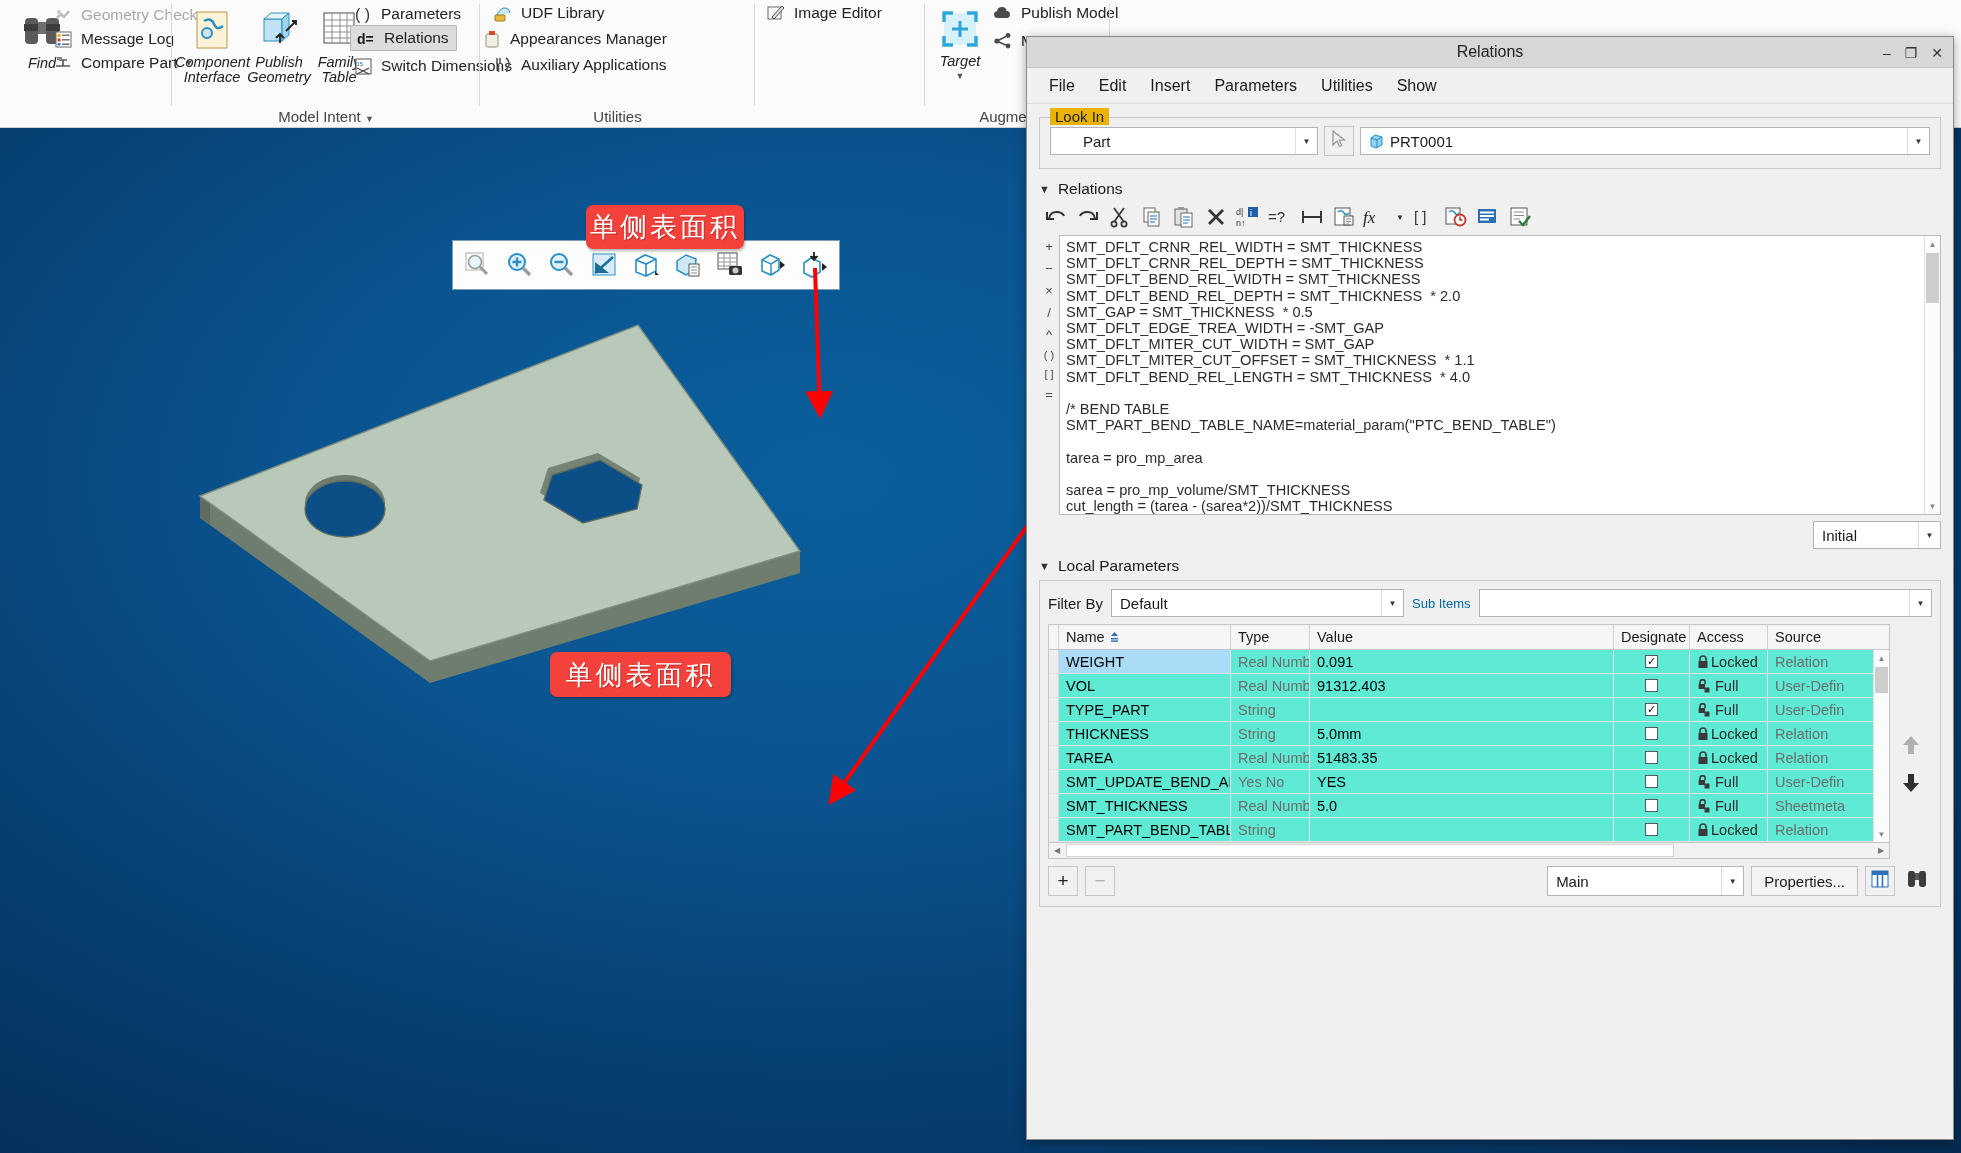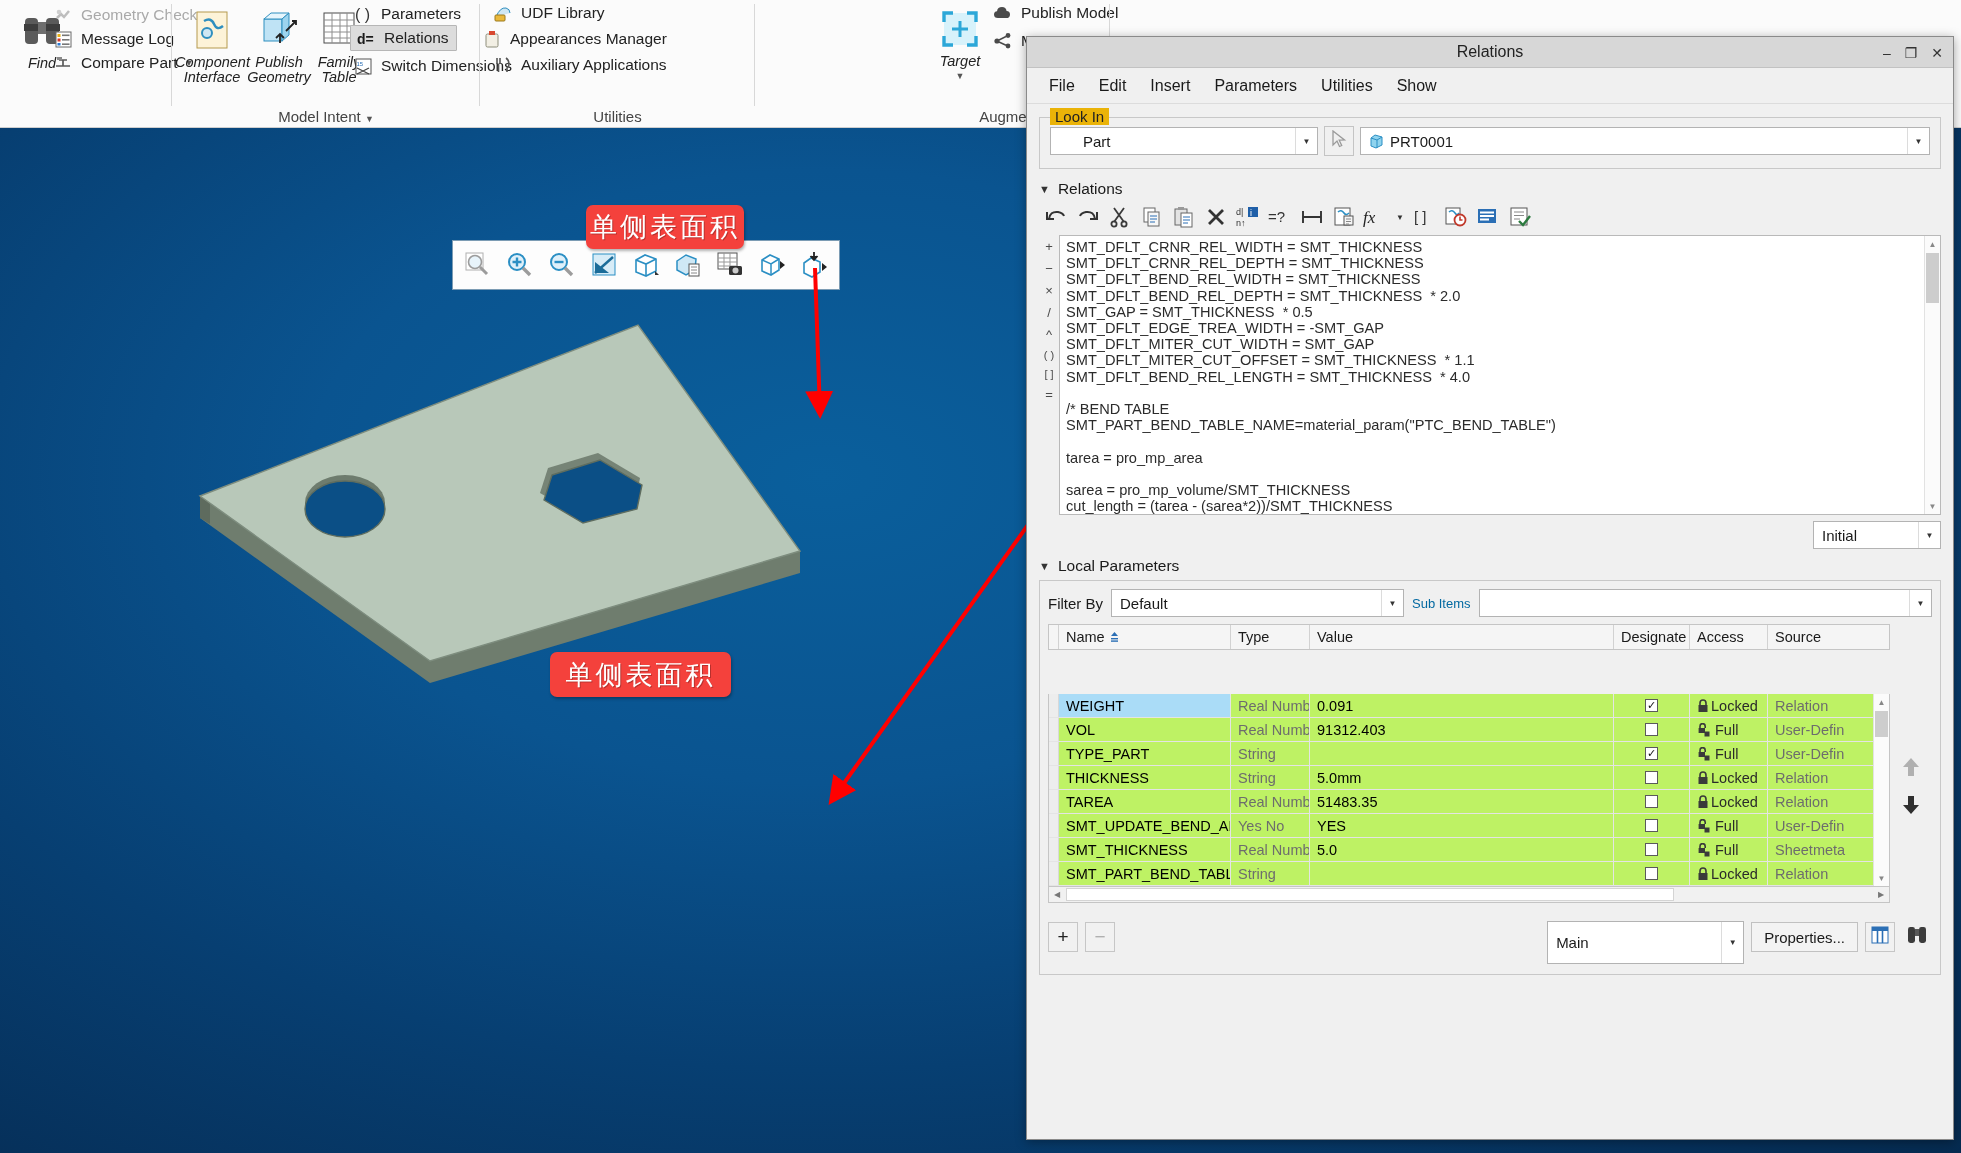--- a/index.html
+++ b/index.html
@@ -138,21 +138,21 @@
   .vscroll .ar { height: 16px; display: flex; align-items: center; justify-content: center; font-size: 8px; color: #888; }
   .vscroll .thumb { position: absolute; left: 1px; right: 1px; background: #cdcdcd; }
 
   .initial-row { display: flex; justify-content: flex-end; margin-top: 6px; }
 
   .table-hdr {
     display: flex; height: 26px; background: #f5f5f5; border: 1px solid #c5c5c5; border-bottom: 1px solid #c5c5c5;
     font-size: 14.5px; color: #1a1a1a;
   }
   .table-hdr .th { display: flex; align-items: center; padding-left: 7px; border-right: 1px solid #d2d2d2; gap: 4px; }
-  .grid-body { border: 1px solid #c5c5c5; border-top: none; background: #bef264; position: relative; margin-top: 44px; }
+  .grid-body { border: 1px solid #c5c5c5; border-top: none; background: #5eead4; position: relative; }
   .grow { display: flex; height: 24px; font-size: 14.5px; border-bottom: 1px solid #e4e4e4; }
   .grow .gc { display: flex; align-items: center; padding-left: 7px; border-right: 1px solid #e4e4e4; overflow: hidden; white-space: nowrap; }
   .grow .gutter { width: 10px; background: #ededed; border-right: 1px solid #d8d8d8; padding: 0; flex: 0 0 10px; }
   .sel { background: #aadcf7; }
   .dim { color: #6d6d6d; }
   .chk { width: 13px; height: 13px; border: 1px solid #5a5a5a; background: #fff; display: inline-flex; align-items: center; justify-content: center; font-size: 11px; color: #111; line-height: 1; }
 
   .hscroll { height: 16px; background: #f1f1f1; border: 1px solid #c5c5c5; border-top: none; display: flex; align-items: center; position: relative; }
   .hscroll .ar { width: 16px; height: 14px; display: flex; align-items: center; justify-content: center; font-size: 8px; color: #777; }
   .hscroll .hthumb { position: absolute; left: 17px; top: 1px; bottom: 1px; background: #fff; border: 1px solid #d4d4d4; }
@@ -329,20 +329,32 @@
               <path d="M4 3 v6 M7 3 v6 M5.5 9 v8" stroke="#555" stroke-width="1.6"></path>
               <path d="M13 3 q3 2 3 6 q0 3 -2 4 v4" stroke="#555" stroke-width="1.6" fill="none"></path>
             </svg>
         </span>
         <span>Auxiliary Applications</span>
       </div>
       <div class="rgroup-label">Utilities</div>
       <div class="sep"></div>
     </div>
 
+    <div class="rgroup" style="left:755px; width:170px;">
+      <div class="smallitem" style="left:10px; top:0px;">
+        <span class="sic">
+          <svg width="20" height="20" viewBox="0 0 20 20">
+              <rect x="2" y="4" width="13" height="12" fill="#fff" stroke="#666"></rect>
+              <path d="M6 14 L16 3 l2 2 L8 16 z" fill="#dfe6ea" stroke="#444"></path>
+            </svg>
+        </span>
+        <span>Image Editor</span>
+      </div>
+      <div class="sep"></div>
+    </div>
 
     <div class="rgroup" style="left:925px; width:185px;">
       <div class="bigbtn" style="left:2px; top:4px; width:66px;">
         <div class="ic">
           <svg width="40" height="40" viewBox="0 0 40 40">
             <rect x="4" y="4" width="32" height="32" fill="#d7f2fb"></rect>
             <path d="M4 13 V4 H13 M27 4 H36 V13 M36 27 V36 H27 M13 36 H4 V27" stroke="#2ca7d8" stroke-width="3.4" fill="none"></path>
             <path d="M20 12 v16 M12 20 h16" stroke="#2ca7d8" stroke-width="3"></path>
           </svg>
         </div>
@@ -915,21 +927,21 @@
         </div>
 
         <div class="btnbar">
           <div class="sqbtn">
               <span>+</span>
             </div>
           <div class="sqbtn dis">
               <span>−</span>
             </div>
           <div style="flex:1"></div>
-          <div class="combo" style="width:197px; height:43px;margin-top:11px;">
+          <div class="combo" style="width:197px; height:30px;">
             <span>Main</span>
             <span class="arrow">▼</span>
           </div>
           <div class="tbtn">
               <span>Properties...</span>
             </div>
           <div class="sqbtn">
             <span><svg width="18" height="18" viewBox="0 0 18 18">
                   <rect x="1" y="1" width="16" height="16" fill="#fff" stroke="#2b6fb5"></rect>
                   <rect x="1" y="1" width="16" height="4" fill="#2b6fb5"></rect>

